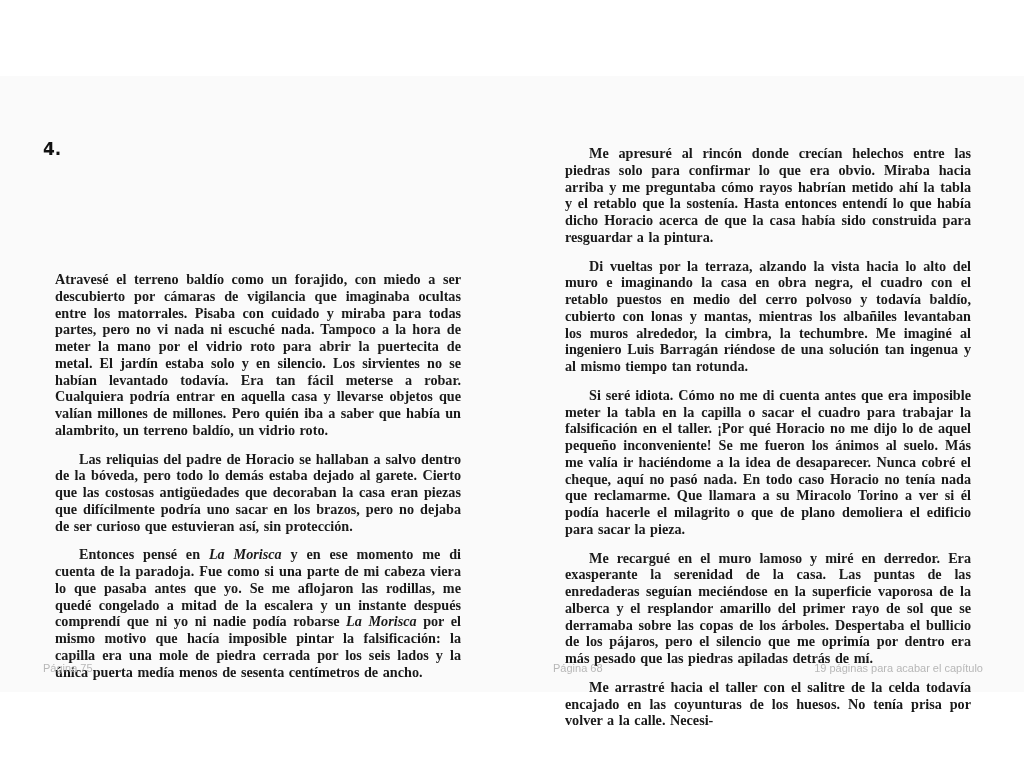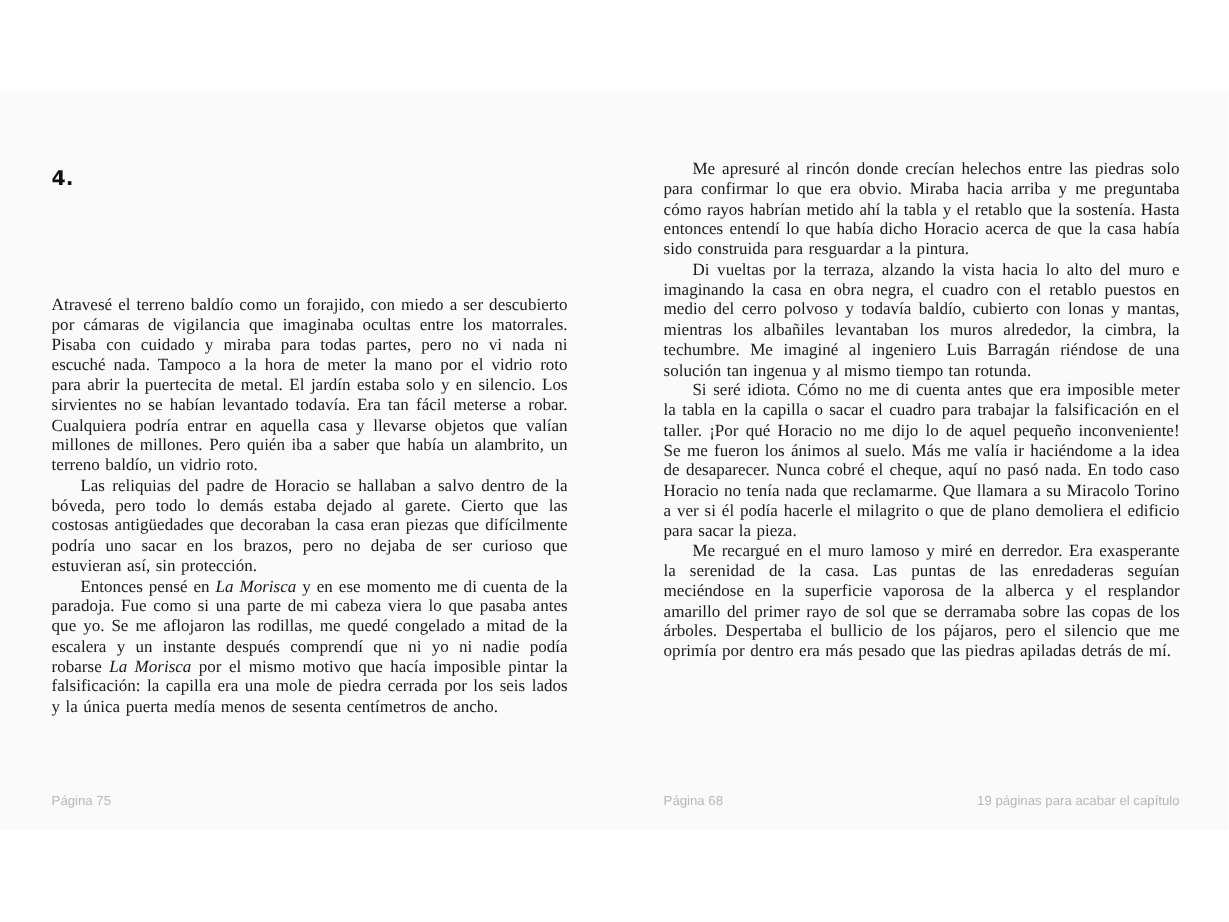--- a/index.html
+++ b/index.html
@@ -40,31 +40,32 @@
     font-weight: 700;
     font-size: 17px;
     line-height: 20px;
     color: #111111;
   }
   .page-body {
     position: absolute;
     left: 0;
     right: 0;
   }
-  .page-left  .page-body { top: 170px; }
+  .page-left  .page-body { top: 183px; }
   .page-right .page-body { top: 57px; }
 
   .page-body p {
-    margin: 0;
+    margin: 12px;
     font-family: "Liberation Serif", serif;
     font-size: 14.2px;
     line-height: 16.75px;
     color: #1a1a1a;
     text-align: justify;
     word-spacing: 1px;
+    font-weight: bold;
   }
   .page-left  .page-body p:not(:first-child) { text-indent: 24px; }
   .page-right .page-body p                   { text-indent: 24px; }
   .page-body p em { font-style: italic; }
 
   .footer-row {
     position: absolute;
     top: 586px;
     left: 0;
     width: 430px;
@@ -91,19 +92,20 @@
         </div>
       <div class="footer-row footer-center">Página 75</div>
     </div>
 
     <div class="page page-right">
       <div class="page-body">
           <p>Me apresuré al rincón donde crecían helechos entre las piedras solo para confirmar lo que era obvio. Miraba hacia arriba y me preguntaba cómo rayos habrían metido ahí la tabla y el retablo que la sostenía. Hasta entonces entendí lo que había dicho Horacio acerca de que la casa había sido construida para resguardar a la pintura.</p>
           <p>Di vueltas por la terraza, alzando la vista hacia lo alto del muro e imaginando la casa en obra negra, el cuadro con el retablo puestos en medio del cerro polvoso y todavía baldío, cubierto con lonas y mantas, mientras los albañiles levantaban los muros alrededor, la cimbra, la techumbre. Me imaginé al ingeniero Luis Barragán riéndose de una solución tan ingenua y al mismo tiempo tan rotunda.</p>
           <p>Si seré idiota. Cómo no me di cuenta antes que era imposible meter la tabla en la capilla o sacar el cuadro para trabajar la falsificación en el taller. ¡Por qué Horacio no me dijo lo de aquel pequeño inconveniente! Se me fueron los ánimos al suelo. Más me valía ir haciéndome a la idea de desaparecer. Nunca cobré el cheque, aquí no pasó nada. En todo caso Horacio no tenía nada que reclamarme. Que llamara a su Miracolo Torino a ver si él podía hacerle el milagrito o que de plano demoliera el edificio para sacar la pieza.</p>
           <p>Me recargué en el muro lamoso y miré en derredor. Era exasperante la serenidad de la casa. Las puntas de las enredaderas seguían meciéndose en la superficie vaporosa de la alberca y el resplandor amarillo del primer rayo de sol que se derramaba sobre las copas de los árboles. Despertaba el bullicio de los pájaros, pero el silencio que me oprimía por dentro era más pesado que las piedras apiladas detrás de mí.</p>
+          <p>Me arrastré hacia el taller con el salitre de la celda todavía encajado en las coyunturas de los huesos. No tenía prisa por volver a la calle. Necesi-</p>
         </div>
       <div class="footer-row footer-center">Página 68</div>
       <div class="footer-row footer-right">19 páginas para acabar el capítulo</div>
     </div>
 
   </div>
 </div>
 
 </body></html>

